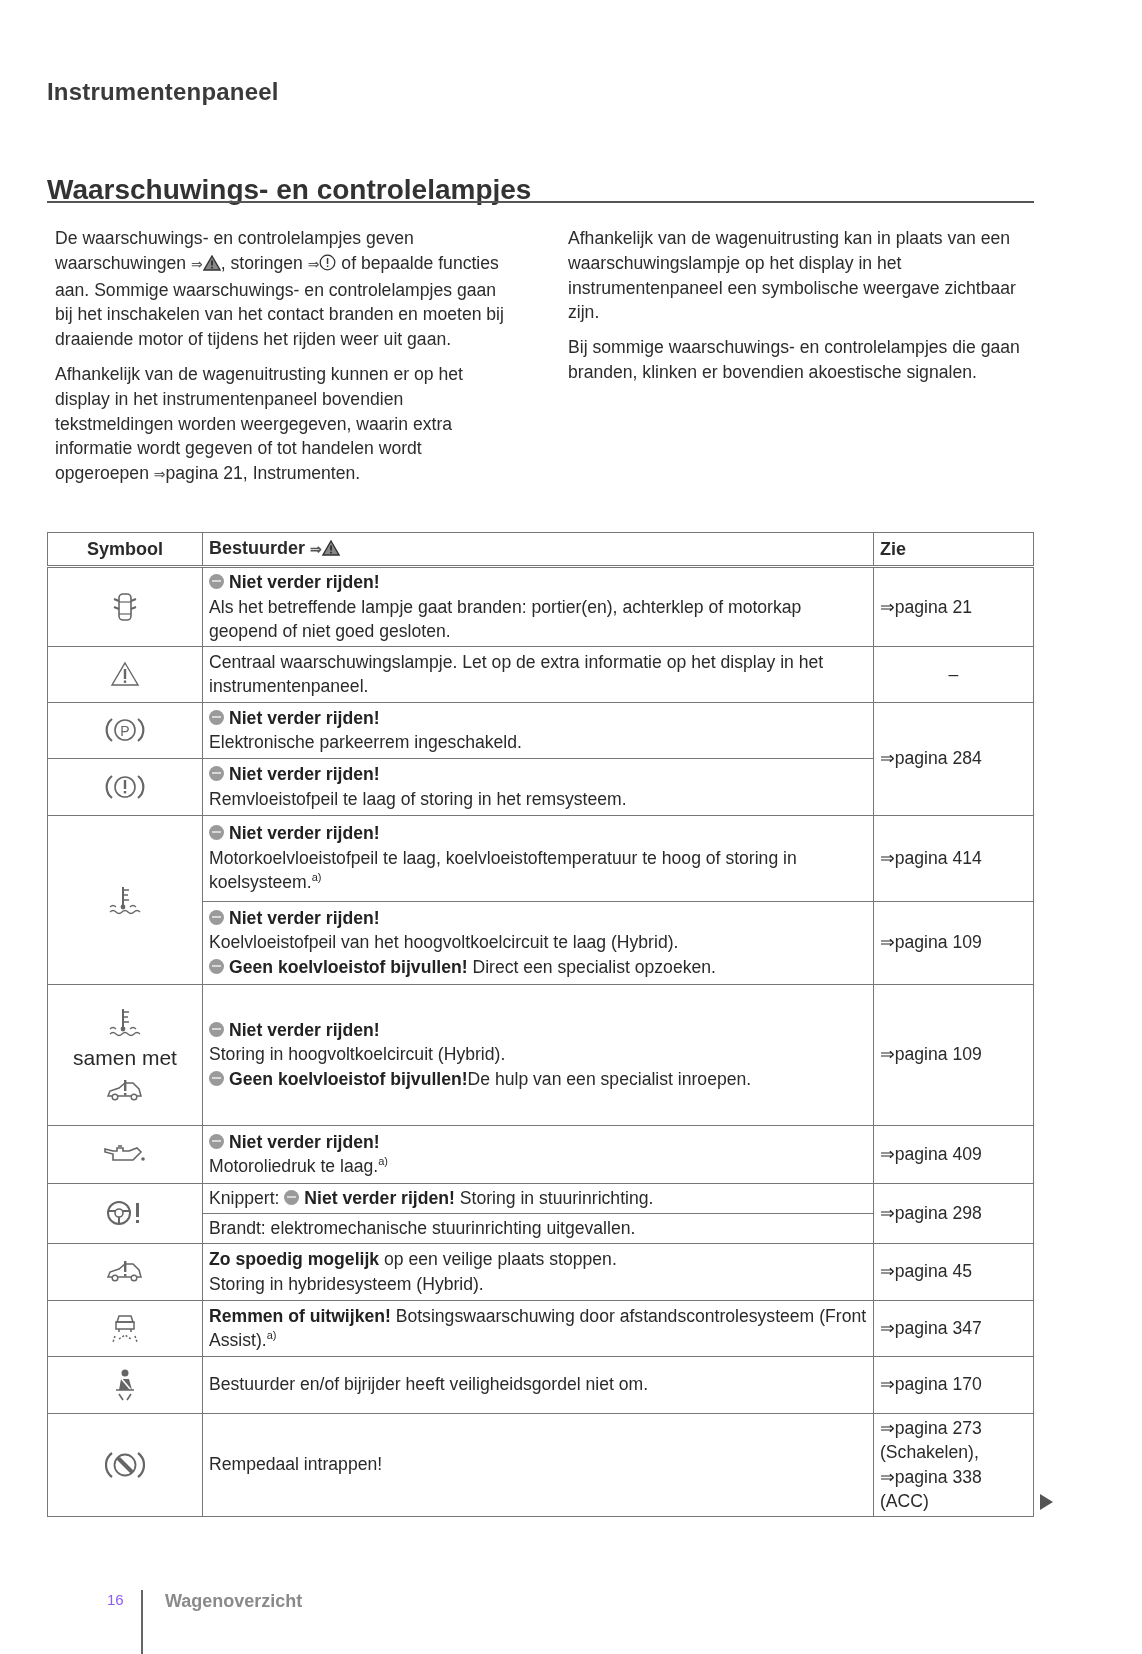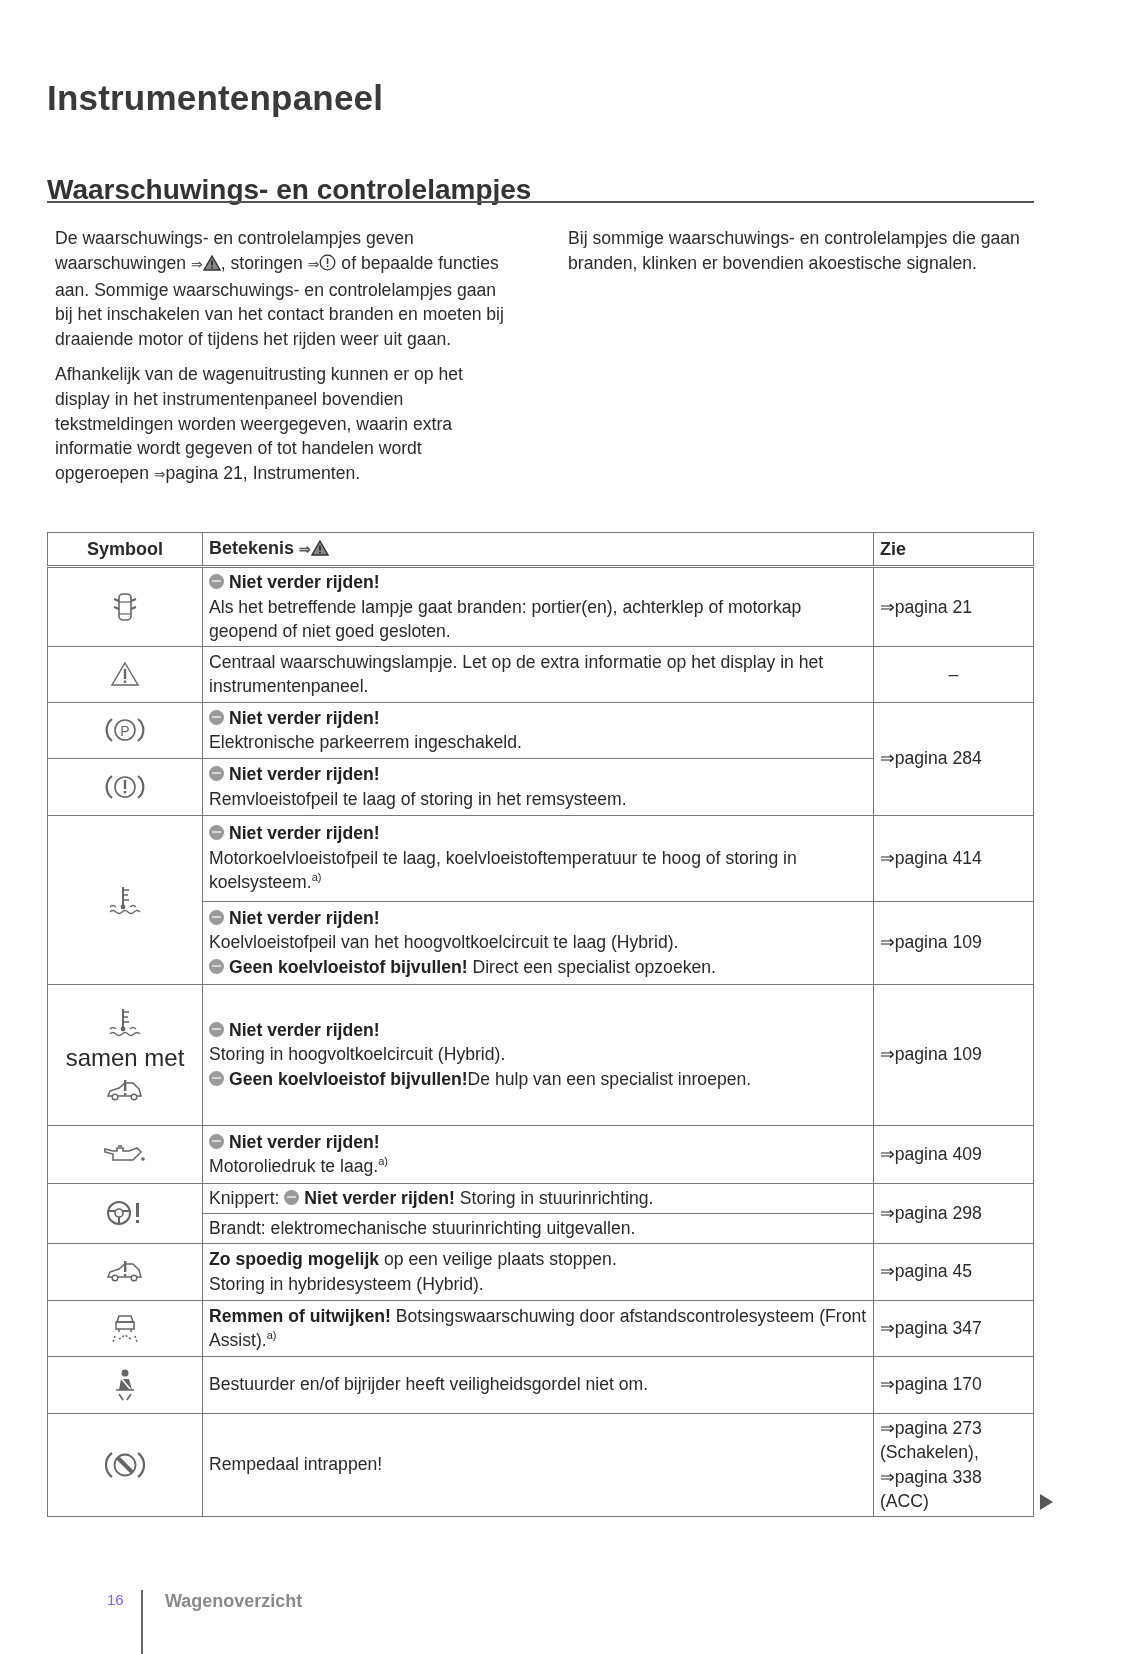--- a/index.html
+++ b/index.html
@@ -1,18 +1,18 @@
 <!DOCTYPE html>
 <html><head>
 <meta charset="utf-8">
 <style>
   html, body { margin:0; padding:0; background:#ffffff; }
   body { width:1142px; height:1654px; position:relative; overflow:hidden;
          font-family:"Liberation Sans", sans-serif; color:#2a2a2a; }
-  .h1 { position:absolute; left:47px; top:78px; font-size:35px; font-weight:bold; color:#3a3a3a; letter-spacing:0.2px; }
+  .h1 { position:absolute; left:47px; top:78px; font-size:24px; font-weight:bold; color:#3a3a3a; letter-spacing:0.2px; }
   .h2 { position:absolute; left:47px; top:162px; font-size:28px; font-weight:bold; color:#333;margin-top:12px; }
   .rule { position:absolute; left:47px; top:201px; width:987px; height:2px; background:#555; }
   .col { position:absolute; top:226px; width:470px; font-size:17.6px; line-height:24.8px; color:#2c2c2c; }
   .col p { margin:0 0 10px 8px; }
   .col-left { left:47px; }
   .col-right { left:560px; width:478px; }
   .ital { }
   .arrow { font-size:14px; color:#555; }
   .inline-warn, .inline-exc { display:inline-block; vertical-align:-2px; }
 
@@ -23,21 +23,21 @@
   table.lamps th.sym { text-align:center; }
   col.c1 { width:155px; } col.c3 { width:160px; }
   td.sym { text-align:center; color:#666; }
   td.zie { padding-left:5px; }
   .stop { display:inline-block; width:15px; height:15px; border-radius:50%; background:#9a9a9a;
           vertical-align:-1px; margin-right:5px; position:relative; }
   .stop::after { content:""; position:absolute; left:3px; top:6px; width:9px; height:2px; background:#d8d8d8; }
   b { font-weight:bold; color:#222; }
   sup { font-size:11px; line-height:0; }
   .icon svg { display:block; margin:0 auto; }
-  .samen { display:block; margin:8px 0; font-size:24px; color:#2a2a2a; }
+  .samen { display:block; margin:8px 0; font-size:21px; color:#2a2a2a; }
   .dash { text-align:center; }
   .cont-arrow { position:absolute; left:1040px; top:1494px; width:0; height:0;
                 border-left:13px solid #555; border-top:8px solid transparent; border-bottom:8px solid transparent; }
   .footer-num { position:absolute; left:107px; top:1591px; font-size:15px; color:#8b5cf6; }
   .footer-bar { position:absolute; left:141px; top:1590px; width:2px; height:64px; background:#666; }
   .footer-title { position:absolute; left:165px; top:1591px; font-size:18px; font-weight:bold; color:#8a8a8a; }
 </style>
 </head>
 <body>
 
@@ -56,33 +56,34 @@
           <rect x="7.8" y="4" width="1.5" height="6" fill="#333"></rect>
           <rect x="7.8" y="11.5" width="1.5" height="1.5" fill="#333"></rect>
         </svg></span><span> of bepaalde functies aan. Sommige waarschuwings- en controlelampjes gaan bij het inschakelen van het contact branden en moeten bij draaiende motor of tijdens het rijden weer uit gaan.</span>
   </p>
   <p>
     <span>Afhankelijk van de wagenuitrusting kunnen er op het display in het instrumentenpaneel bovendien tekstmeldingen worden weergegeven, waarin extra informatie wordt gegeven of tot handelen wordt opgeroepen </span><span class="arrow">⇒</span><span>pagina 21</span><span>, </span><span class="ital">Instrumenten</span><span>.</span>
   </p>
 </div>
 
 <div class="col col-right">
+  <p>Afhankelijk van de wagenuitrusting kan in plaats van een waarschuwingslampje op het display in het instrumentenpaneel een symbolische weergave zichtbaar zijn.</p>
   <p>Bij sommige waarschuwings- en controlelampjes die gaan branden, klinken er bovendien akoestische signalen.</p>
 </div>
 
 <table class="lamps">
   <colgroup>
       <col class="c1">
       <col class="c2">
       <col class="c3">
     </colgroup>
   <tbody>
       <tr>
     <th class="sym">Symbool</th>
-    <th><span>Betekenis </span><span class="arrow">⇒</span><span class="inline-warn"><svg width="18" height="16" viewBox="0 0 18 16">
+    <th><span>Bestuurder </span><span class="arrow">⇒</span><span class="inline-warn"><svg width="18" height="16" viewBox="0 0 18 16">
               <path d="M9 1 L17 15 L1 15 Z" fill="#888" stroke="#333" stroke-width="1.4"></path>
               <rect x="8.2" y="5.5" width="1.6" height="5" fill="#222"></rect>
               <rect x="8.2" y="11.8" width="1.6" height="1.6" fill="#222"></rect>
             </svg></span></th>
     <th>Zie</th>
   </tr>
 
   <tr style="height:76px">
     <td class="sym icon">
       <svg width="26" height="30" viewBox="0 0 26 30">

